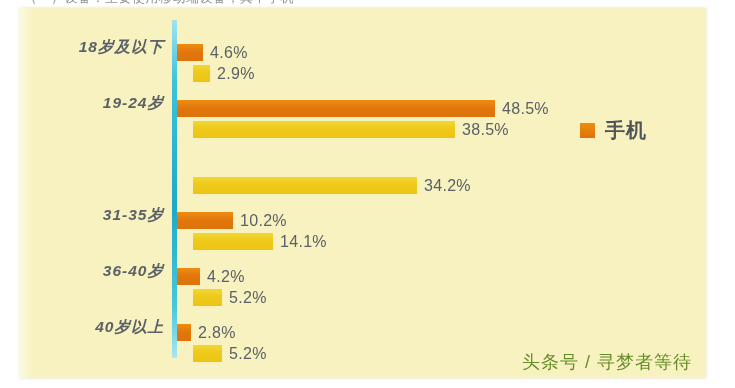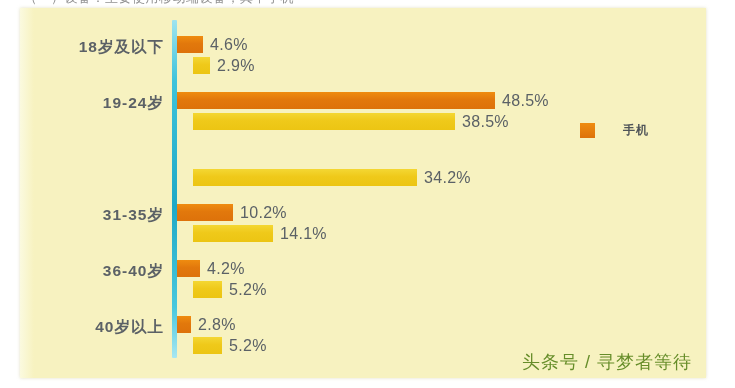--- a/index.html
+++ b/index.html
@@ -84,26 +84,27 @@
   .row-label {
     position: absolute;
     left: 0;
     width: 144px;
     text-align: right;
     font-size: 15.5px;
     font-weight: bold;
     color: #5b6166;
     letter-spacing: 1px;
     line-height: 1;
+    font-style: italic;
   }
 
   .bars {
     position: absolute;
     left: 157px;
-    top: 8px;
+    top: 16px;
     height: 100%;
     width: 520px;
     padding-left: 37px;
   }
 
   .bar-line {
     position: absolute;
     left: 0;
     display: flex;
     align-items: center;
@@ -149,22 +150,22 @@
     height: 15px;
     flex: 0 0 auto;
   }
   .legend-swatch.phone {
     background: linear-gradient(180deg,#ef8c10 0%, #dd720a 100%);
   }
   .legend-swatch.tablet {
     background: linear-gradient(180deg,#f4d733 0%, #ecc513 100%);
   }
   .legend-label {
-    margin-left: 28px;
-    font-size: 12px;
+    margin-left: 10px;
+    font-size: 20px;
     font-weight: bold;
     color: #4f5458;
     letter-spacing: 1px;
     white-space: nowrap;
   }
 
   
   #watermark {
     position: absolute;
     right: 14px;

